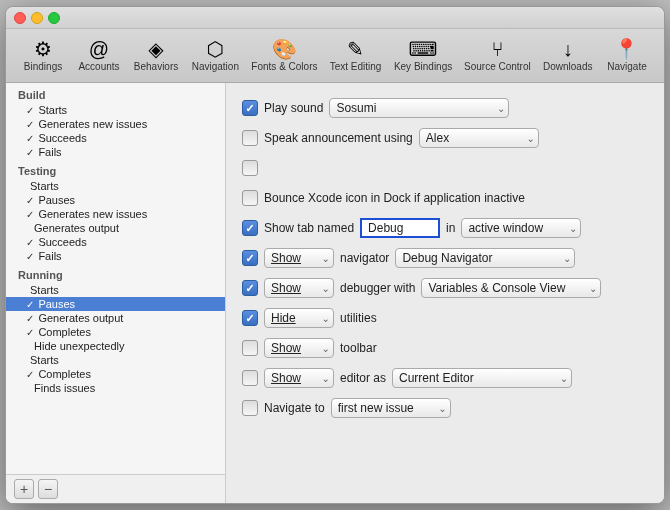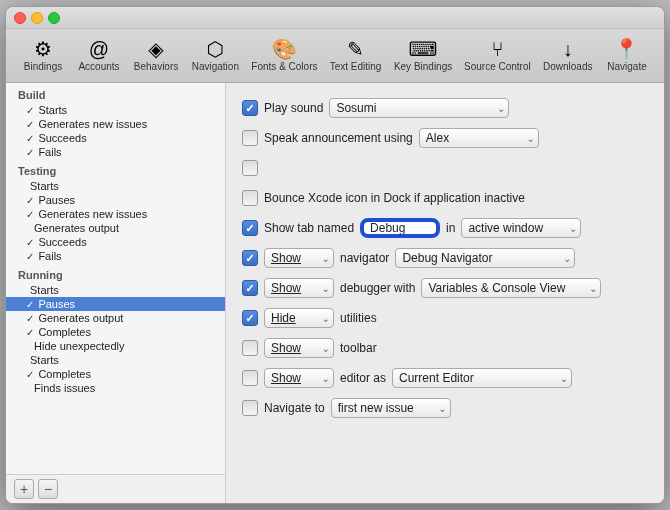--- a/index.html
+++ b/index.html
@@ -203,22 +203,22 @@
       -webkit-appearance: none;
       cursor: pointer;
       color: #222;
     }
     .select-wrap.wide select { min-width: 180px; }
     .select-wrap.medium select { min-width: 120px; }
     .select-wrap.small select { min-width: 70px; text-decoration: underline; }
     input[type="text"] {
       height: 20px;
       background: white;
-      border: 4px solid #1d4ed8;
-      border-radius: 8px;
+      border: 2px solid #1d4ed8;
+      border-radius: 0;
       padding: 0 6px;
       font-size: 12px;
       color: #222;
     }
     .sidebar-scroll {
       flex: 1;
       overflow-y: auto;
     }
   </style>
 </head>

